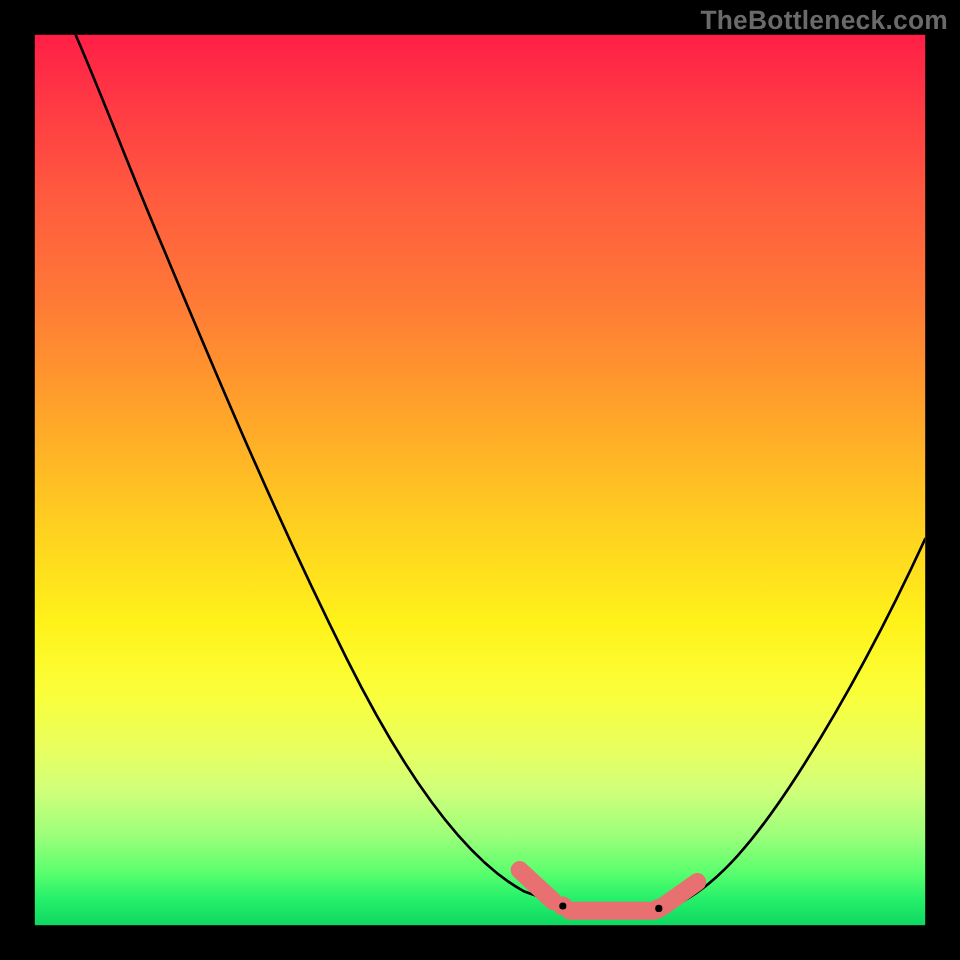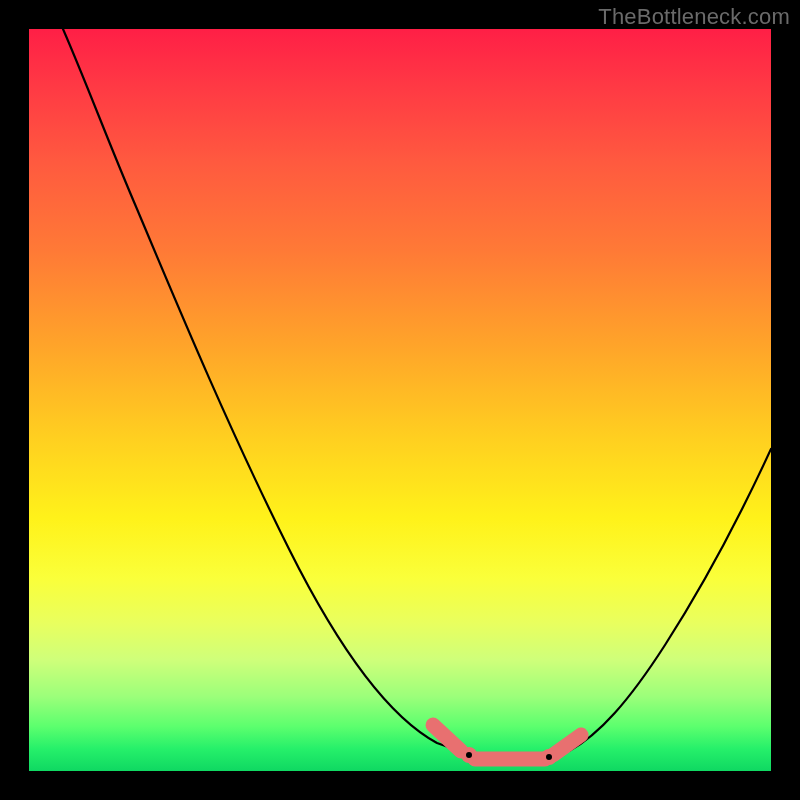--- a/index.html
+++ b/index.html
@@ -16,21 +16,21 @@
     width: 800px;
     height: 800px;
     background: #000;
   }
   .watermark {
     position: absolute;
     top: 4px;
     right: 10px;
     color: #6a6a6a;
     font-size: 22px;
-    font-weight: 400;
+    font-weight: 700;
     letter-spacing: 0.2px;
     z-index: 10;
   }
   .plot-area {
     position: absolute;
     left: 29px;
     top: 29px;
     width: 742px;
     height: 742px;
     

